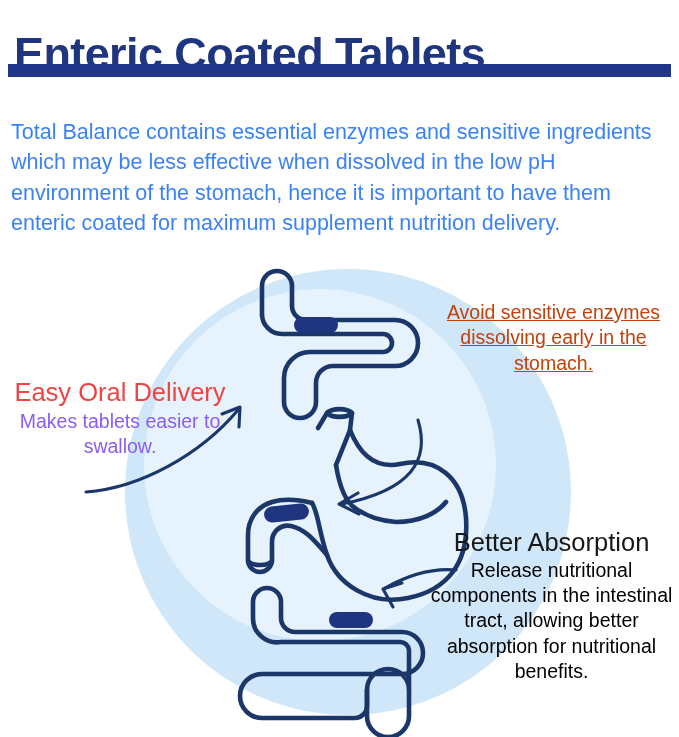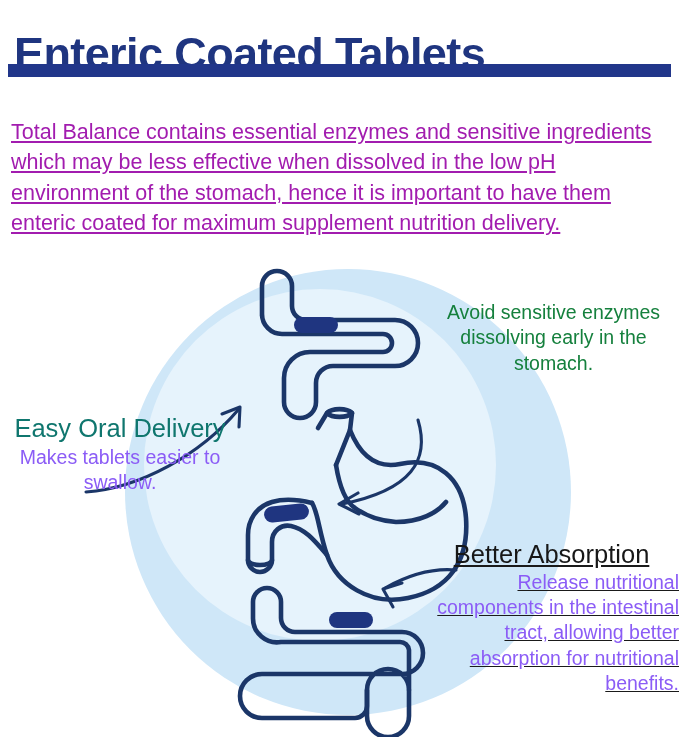--- a/index.html
+++ b/index.html
@@ -51,33 +51,33 @@
   }
   .label .body{
     font-size:19.5px;
     line-height:1.30;
     color:#171717;
   }
   .lbl-oral{left:4px;top:378px;width:232px;text-align:center;}
   .lbl-oral .head{margin-bottom:2px;}
   .lbl-nutrient{left:428px;top:300px;width:251px;text-align:center;}
   .lbl-nutrient .head{margin-bottom:2px;}
-  .lbl-absorb{left:424px;top:540px;width:255px;text-align:center;text-decoration:underline;}
+  .lbl-absorb{left:424px;top:528px;width:255px;text-align:center;}
   .lbl-absorb .head{margin-bottom:1px;}
 </style>
 </head>
 <body>
 
 <div class="page">
 
   <h1 class="title" style="color: rgb(31, 53, 128);">Enteric Coated Tablets</h1>
 
   <div class="rule" style="background: rgb(33, 54, 138);"></div>
 
-  <p class="intro" style="color: #a21caf; text-decoration: underline;">Total Balance contains essential enzymes and sensitive ingredients which may be less effective when dissolved in the low pH environment of the stomach, hence it is important to have them enteric coated for maximum supplement nutrition delivery.</p>
+  <p class="intro" style="color: #3b82f6;">Total Balance contains essential enzymes and sensitive ingredients which may be less effective when dissolved in the low pH environment of the stomach, hence it is important to have them enteric coated for maximum supplement nutrition delivery.</p>
 
   <div class="stage">
     <svg width="679" height="487" viewBox="0 0 679 487">
 
       <circle id="circOuter" cx="348" cy="242" r="223" fill="#cfe7f8"></circle>
       <circle id="circInner" cx="320" cy="215" r="176" fill="#e6f3fc"></circle>
 
       <g id="tract" fill="none" stroke-width="4.6" stroke-linecap="round" stroke-linejoin="round" stroke="#1b3668">
 
         <path d="M 262 66
@@ -162,26 +162,26 @@
         <path d="M 418 170 C 430 210, 412 240, 342 254"></path>
         <path d="M 358 243 L 339 254 L 359 264"></path>
 
         <path d="M 456 320 C 434 318, 410 324, 385 338"></path>
         <path d="M 402 333 L 383 339 L 393 357"></path>
       </g>
     </svg>
   </div>
 
   <div class="label lbl-oral">
-    <div class="head" style="color: #0f766e; margin-top: 36px;">Easy Oral Delivery</div>
+    <div class="head" style="color: #ef4444;">Easy Oral Delivery</div>
     <div class="body" style="color: #8b5cf6;">Makes tablets easier to swallow.</div>
   </div>
 
   <div class="label lbl-nutrient">
-    <div class="body" style="color: #15803d;">Avoid sensitive enzymes dissolving early in the stomach.</div>
+    <div class="body" style="color: #c2410c; text-decoration: underline;">Avoid sensitive enzymes dissolving early in the stomach.</div>
   </div>
 
   <div class="label lbl-absorb">
     <div class="head" style="color: rgb(23, 23, 23);">Better Absorption</div>
-    <div class="body" style="color: #8b5cf6; text-align: right;">Release nutritional components in the intestinal tract, allowing better absorption for nutritional benefits.</div>
+    <div class="body" style="color: #000000;">Release nutritional components in the intestinal tract, allowing better absorption for nutritional benefits.</div>
   </div>
 
 </div>
 
 </body></html>

